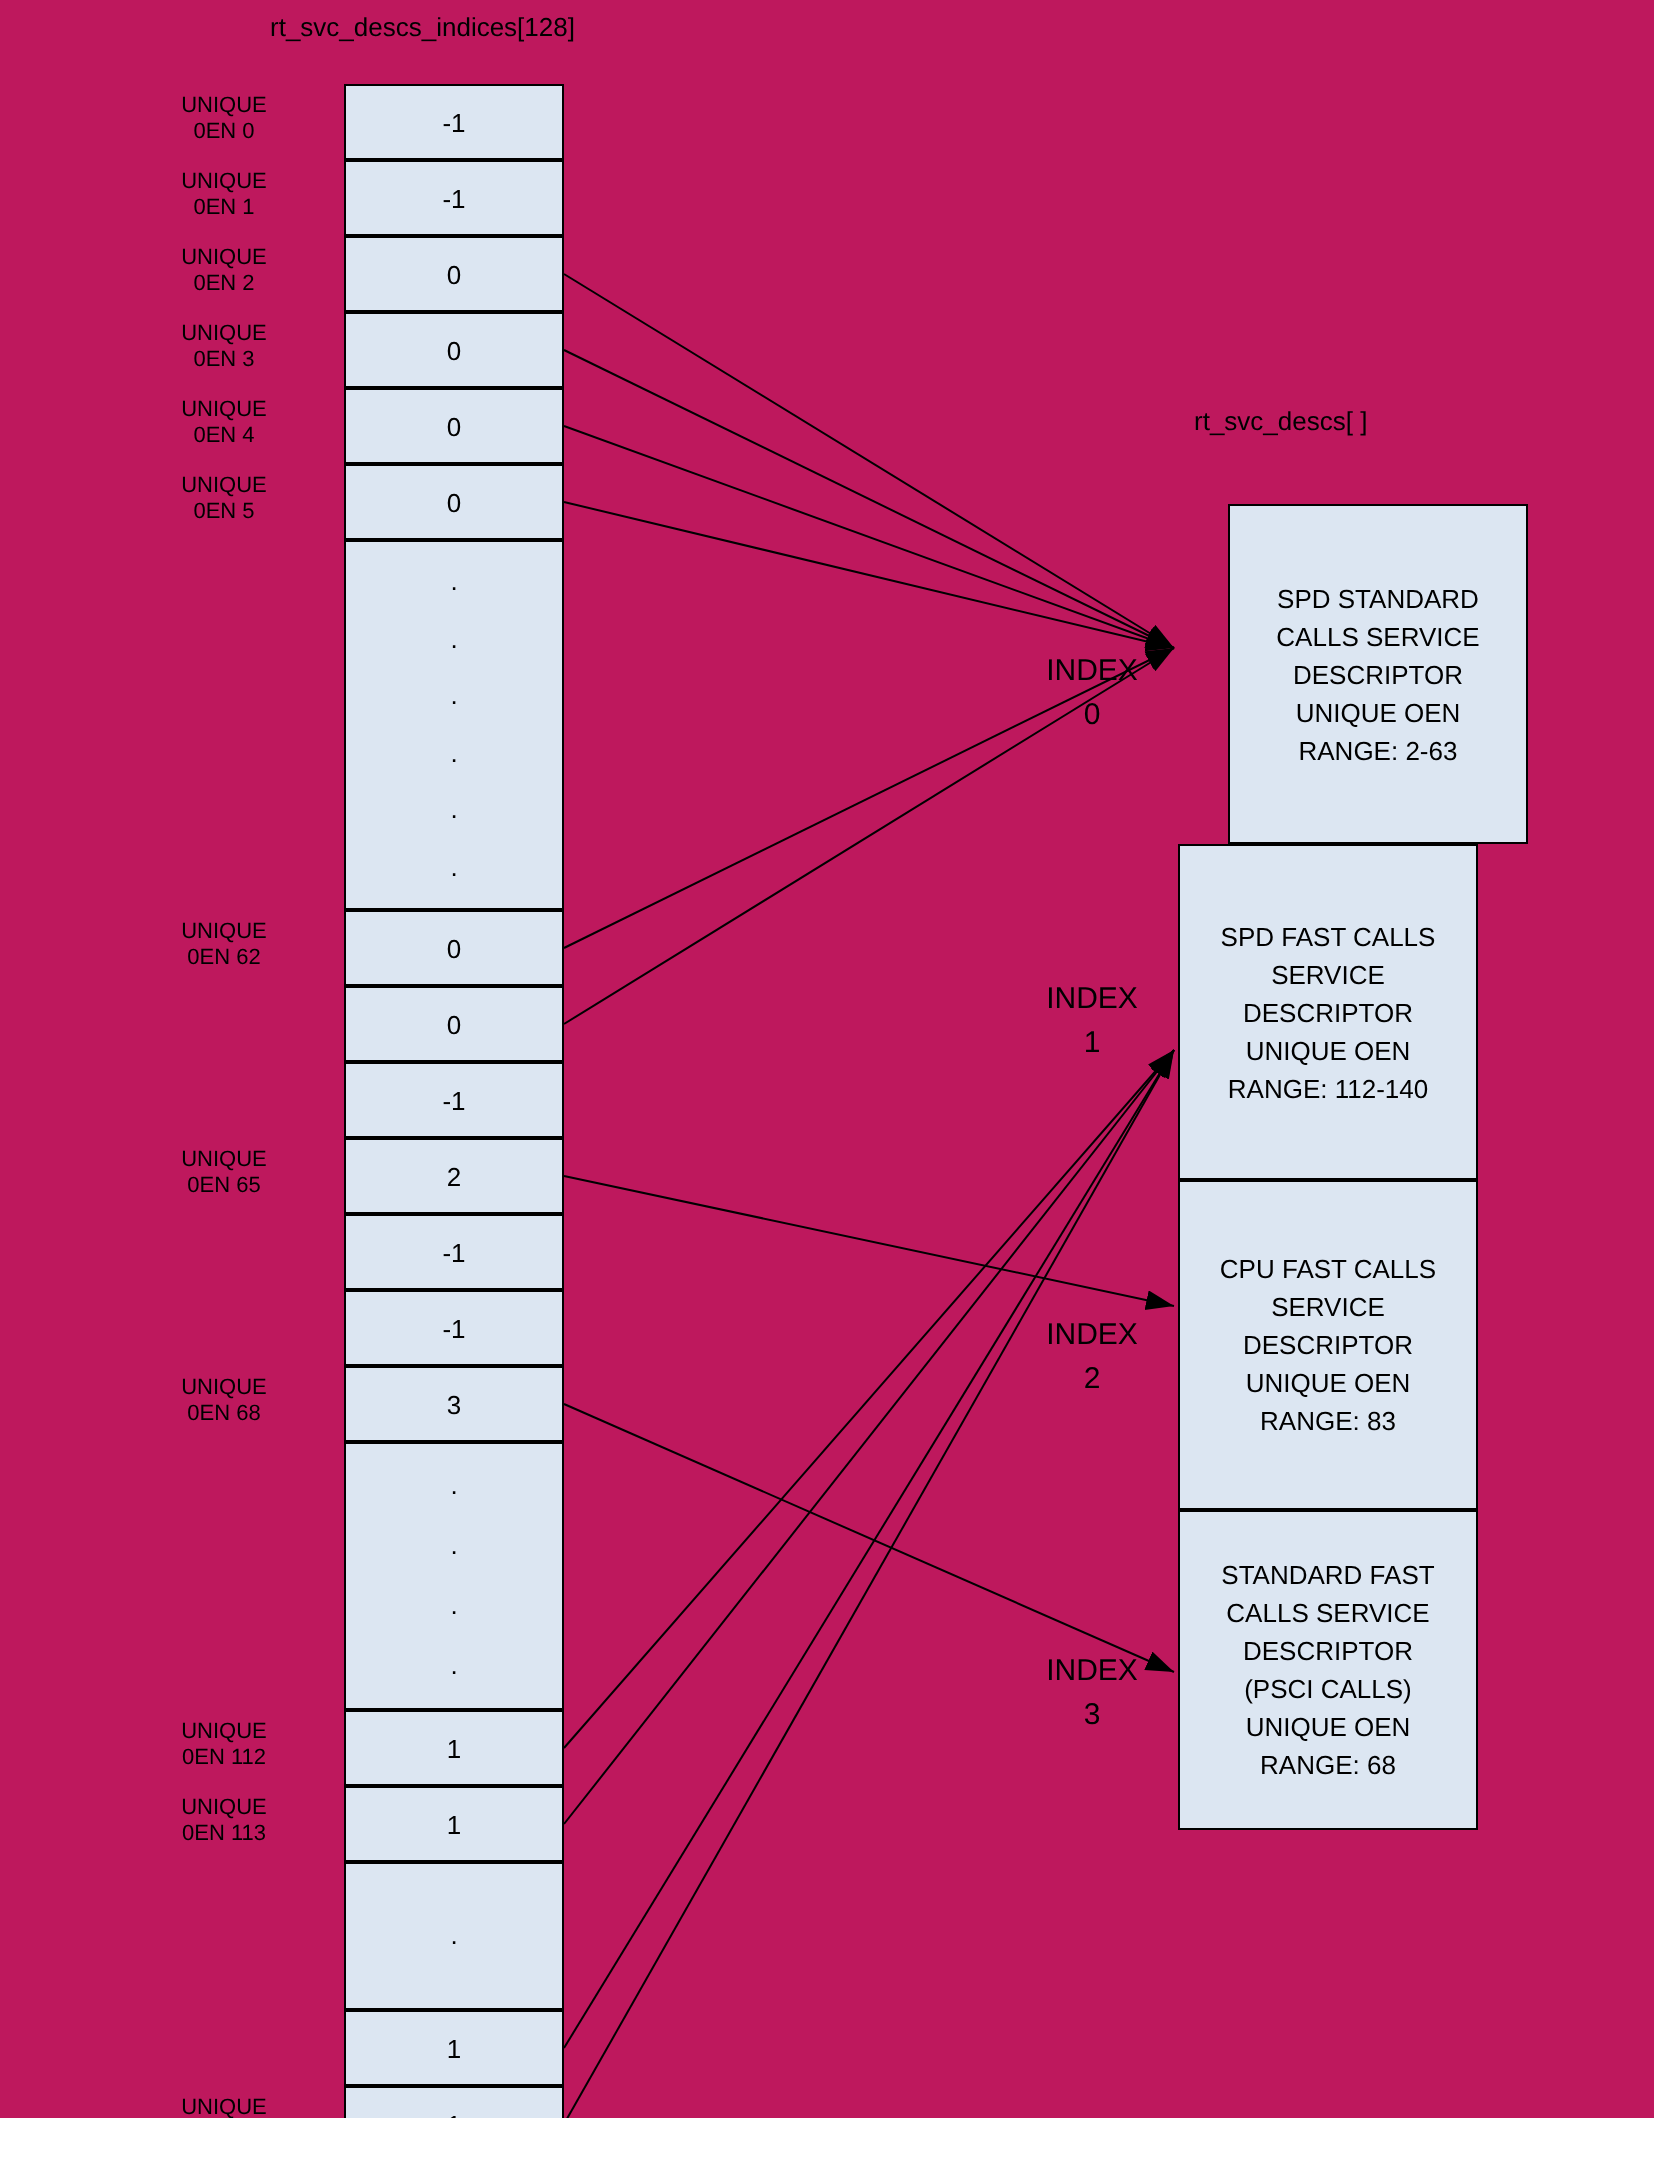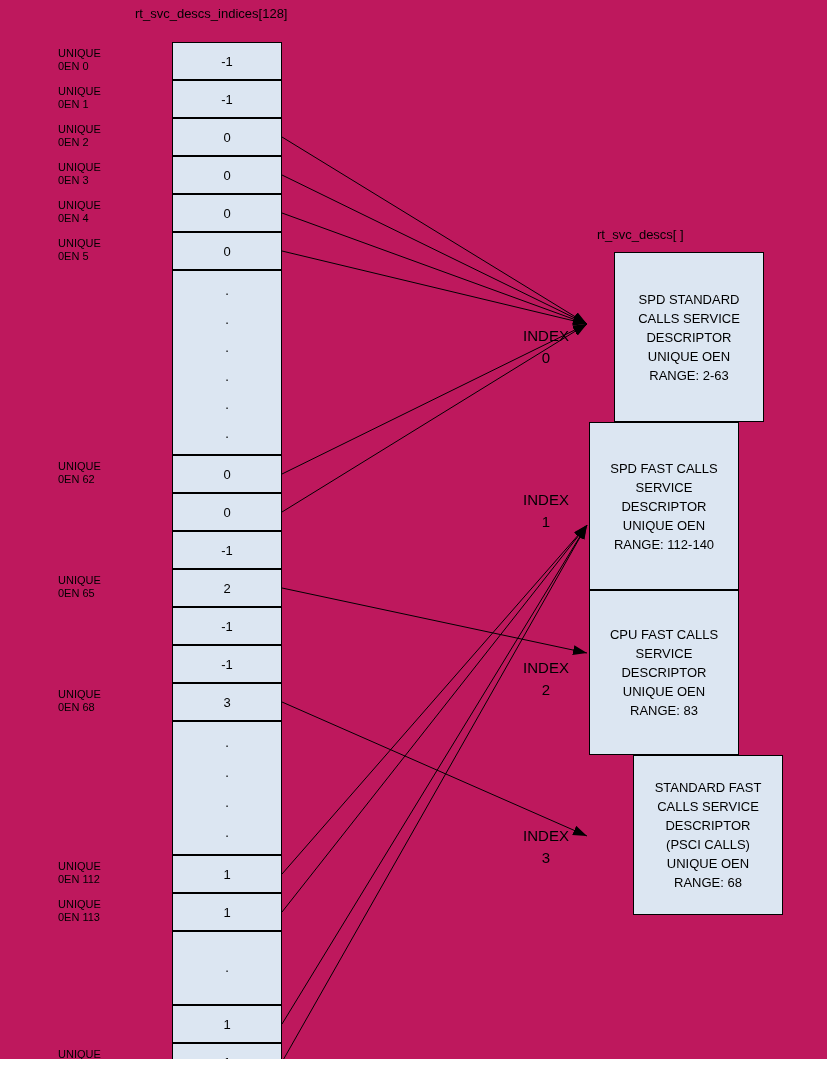--- a/index.html
+++ b/index.html
@@ -1,35 +1,35 @@
 <!DOCTYPE html>
 <html><head>
 <meta charset="utf-8">
 <style>
   * { box-sizing: border-box; }
   html, body { margin: 0; padding: 0; background: #ffffff; }
   body { font-family: "Liberation Sans", sans-serif; color: #000; }
   .canvas { position: relative; width: 827px; height: 1059px; background: #be185d; overflow: hidden; }
 
   .ltitle { position: absolute; left: 135px; top: 6px; font-size: 13px; z-index: 2; }
-  .rtitle { position: absolute; left: 597px; top: 203px; font-size: 13px; z-index: 2; margin-top: 24px; }
+  .rtitle { position: absolute; left: 597px; top: 203px; font-size: 13px; z-index: 2; }
 
   .cell {
     position: absolute; background: #dce6f2; border: 1px solid #000;
     display: flex; align-items: center; justify-content: center;
     font-size: 13px; z-index: 1;
   }
   .cell.dots {
     flex-direction: column; justify-content: space-around;
     padding: 6px 0; font-size: 13px; line-height: 8px;
   }
   .dot { display: block; }
 
   .oen-label {
-    position: absolute; font-size: 11px; line-height: 13px;
+    position: absolute; text-align: center; font-size: 11px; line-height: 13px;
     white-space: pre-line; z-index: 2;
   }
 
   .desc-box {
     position: absolute; background: #dce6f2; border: 1px solid #000;
     display: flex; align-items: center; justify-content: center;
     text-align: center; font-size: 13px; line-height: 19px;
     white-space: pre-line; padding: 6px; z-index: 1;
   }
 
@@ -139,21 +139,21 @@
 RANGE: 112-140</div>
     <div class="index-label" style="left: 514px; top: 476px; width: 64px;">INDEX
 1</div>
     <div class="desc-box" style="left: 589px; top: 590px; width: 150px; height: 165px;">CPU FAST CALLS
 SERVICE
 DESCRIPTOR
 UNIQUE OEN
 RANGE: 83</div>
     <div class="index-label" style="left: 514px; top: 644px; width: 64px;">INDEX
 2</div>
-    <div class="desc-box" style="left: 589px; top: 755px; width: 150px; height: 160px; margin-left: 44px;">STANDARD FAST
+    <div class="desc-box" style="left: 589px; top: 755px; width: 150px; height: 160px;">STANDARD FAST
 CALLS SERVICE
 DESCRIPTOR
 (PSCI CALLS)
 UNIQUE OEN
 RANGE: 68</div>
     <div class="index-label" style="left: 514px; top: 812px; width: 64px;">INDEX
 3</div>
   </div>
 
 </body></html>

